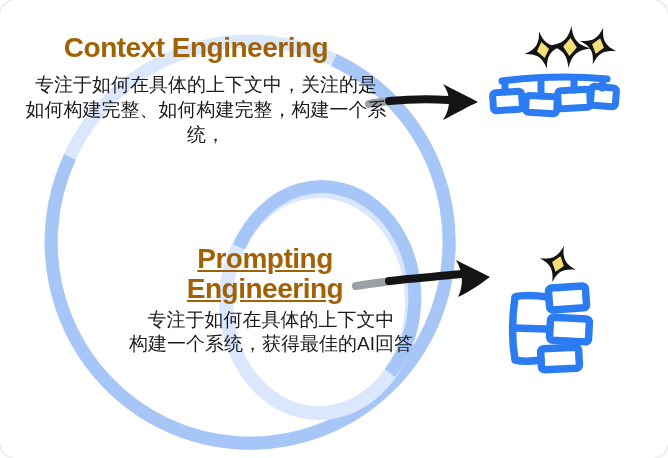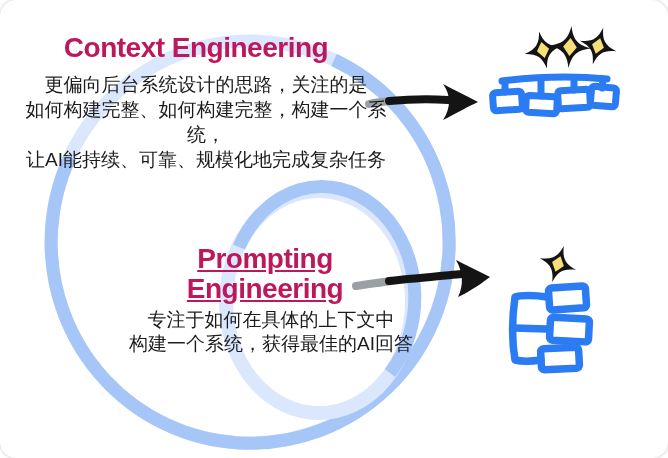--- a/index.html
+++ b/index.html
@@ -5,21 +5,21 @@
   html,body{margin:0;padding:0;background:#ffffff;}
   .stage{
     position:relative;width:668px;height:458px;background:#ffffff;
     border-radius:16px;overflow:hidden;
     box-shadow:0 0 3px rgba(0,0,0,.25);
     font-family:"Liberation Sans","DejaVu Sans",sans-serif;
   }
   .layer{position:absolute;left:0;top:0;width:668px;height:458px;}
   svg{display:block;}
   .title{
-    position:absolute;text-align:center;font-weight:700;color:#be185d;
+    position:absolute;text-align:center;font-weight:700;color:#a16207;
     font-size:28px;line-height:1.07;letter-spacing:-0.5px;z-index:2;
   }
   .context-title{left:30px;top:33px;width:332px;white-space:nowrap;}
   .prompting-title{left:148px;top:244px;width:234px;text-decoration:underline;}
   .desc{
     position:absolute;text-align:center;color:#1C1C1E;font-weight:500;
     font-size:19px;z-index:2;
   }
   .context-desc{left:8px;top:72px;width:396px;line-height:25px;}
   .prompting-desc{left:108px;top:308px;width:326px;line-height:24px;}
@@ -100,23 +100,22 @@
       <path d="M 547 297 C 535 295 520 295 515 297 C 512 318 512 342 515 360 C 523 362 534 361 541 360"></path>
       <path d="M 514 328 L 546 329"></path>
       <rect x="549" y="287" width="37" height="22" rx="3" transform="rotate(-4 567 298)"></rect>
       <rect x="550" y="318" width="39" height="23" rx="3" transform="rotate(3 569 329)"></rect>
       <rect x="541" y="348" width="38" height="21" rx="3" transform="rotate(-3 560 358)"></rect>
     </g>
   </svg>
 
   <div class="title context-title">Context Engineering</div>
   <div class="desc context-desc">
-    <div>更偏向后台系统设计的思路，关注的是</div>
+    <div>专注于如何在具体的上下文中，关注的是</div>
     <div>如何构建完整、如何构建完整，构建一个系统，</div>
-    <div>让AI能持续、可靠、规模化地完成复杂任务</div>
   </div>
 
   <div class="title prompting-title">Prompting Engineering</div>
   <div class="desc prompting-desc">
     <div>专注于如何在具体的上下文中</div>
     <div>构建一个系统，获得最佳的AI回答</div>
   </div>
 
 </div>
 

